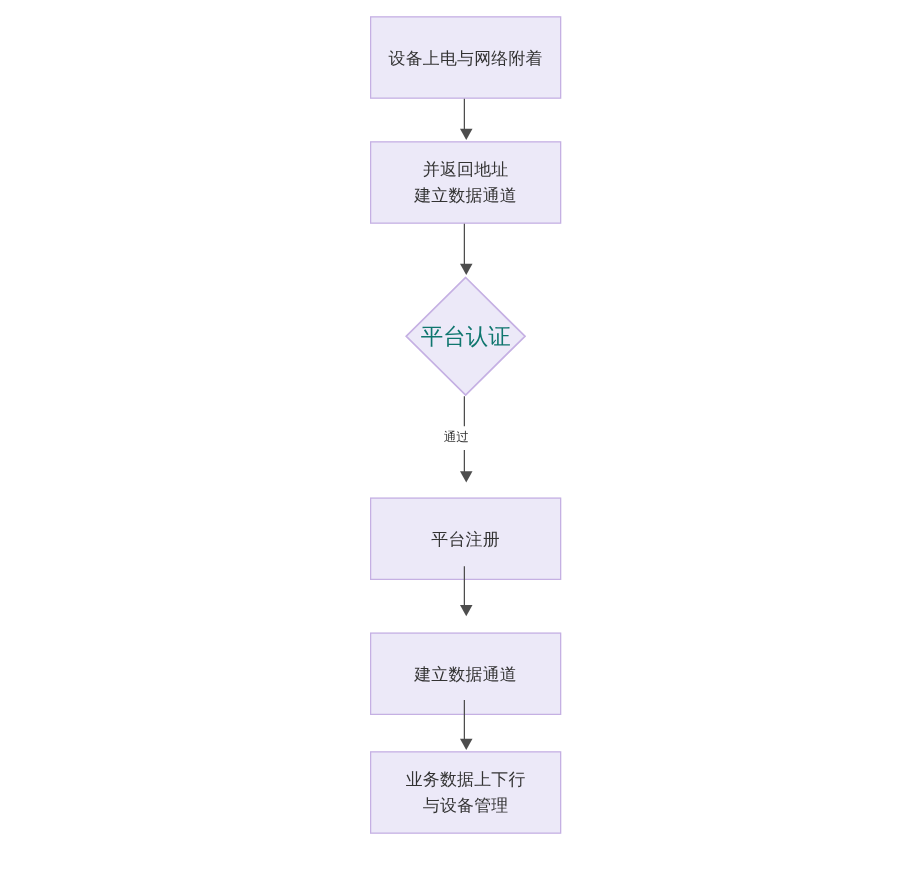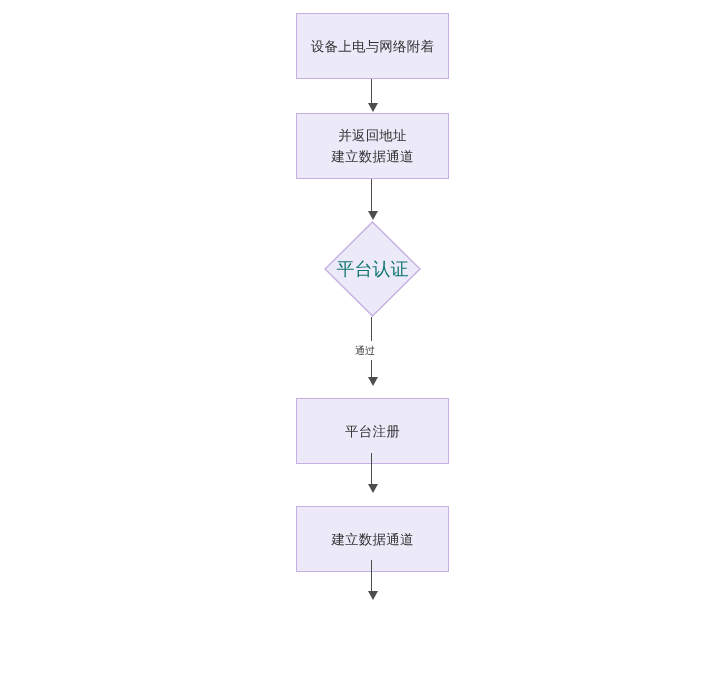--- a/index.html
+++ b/index.html
@@ -139,14 +139,18 @@
   <div class="edge" style="top:453px; height:33px;"></div>
   <div class="arrowhead" style="top:484px;"></div>
 
   <div class="node node-process" style="top:506px;">
     <div class="node-label">建立数据通道</div>
   </div>
 
   <div class="edge" style="top:560px; height:33px;"></div>
   <div class="arrowhead" style="top:591px;"></div>
 
+  <div class="node node-process" style="top:601px;">
+    <div class="node-label">业务数据上下行</div>
+    <div class="node-label">与设备管理</div>
+  </div>
 
 </div>
 
 </body></html>

